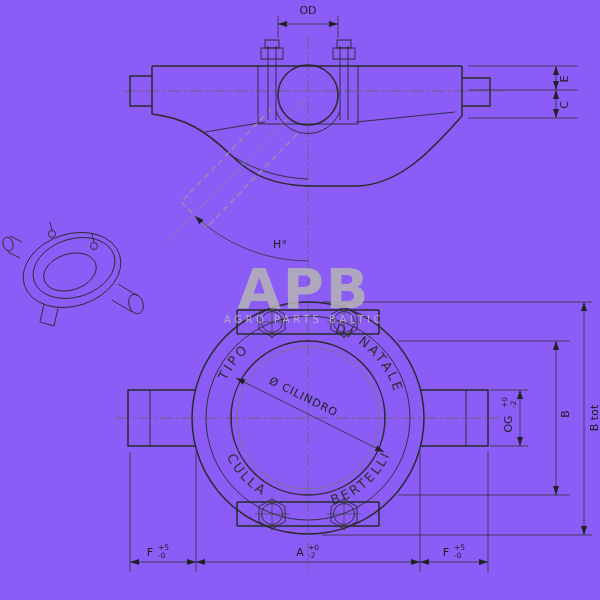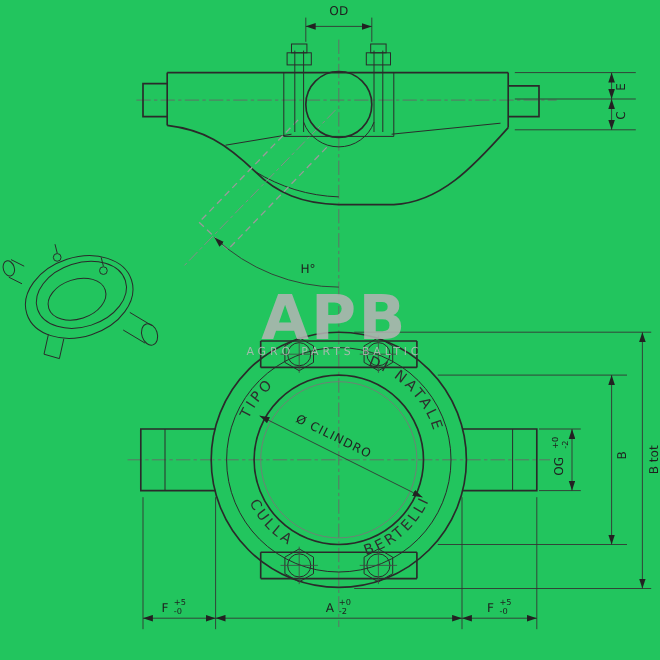--- a/index.html
+++ b/index.html
@@ -1,16 +1,16 @@
 <!DOCTYPE html>
 <html><head>
 <meta charset="utf-8">
 <style>
   html,body{margin:0;padding:0;background:#ffffff;}
-  .canvas{width:600px;height:600px;background:#22c55e;overflow:hidden;}
+  .canvas{width:600px;height:600px;background:#8b5cf6;overflow:hidden;}
   svg{display:block;}
   text{font-family:"DejaVu Sans","Liberation Sans",sans-serif;}
   .lbl{font-size:11px;fill:#1f1f1f;}
   .tol{font-size:7.5px;fill:#1f1f1f;}
   .ring{font-size:13px;letter-spacing:2.5px;fill:#2e2e2e;}
   .bore{font-size:11px;letter-spacing:1px;fill:#222;}
   .wm-title{font-size:56px;font-weight:bold;fill:#b5b5b5;letter-spacing:2px;}
   .wm-sub{font-size:10px;fill:#b9b9b9;letter-spacing:3.5px;}
   .ol{stroke:#2a2a2a;stroke-width:1.5;fill:none;}
   .thin{stroke:#2a2a2a;stroke-width:0.9;fill:none;}

